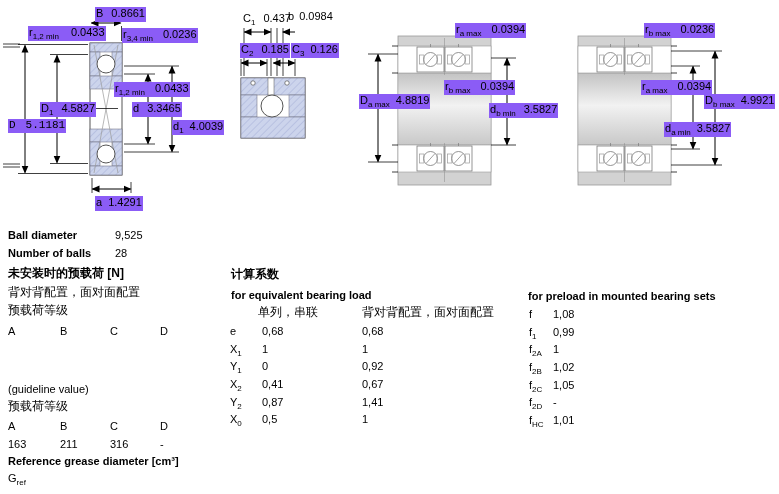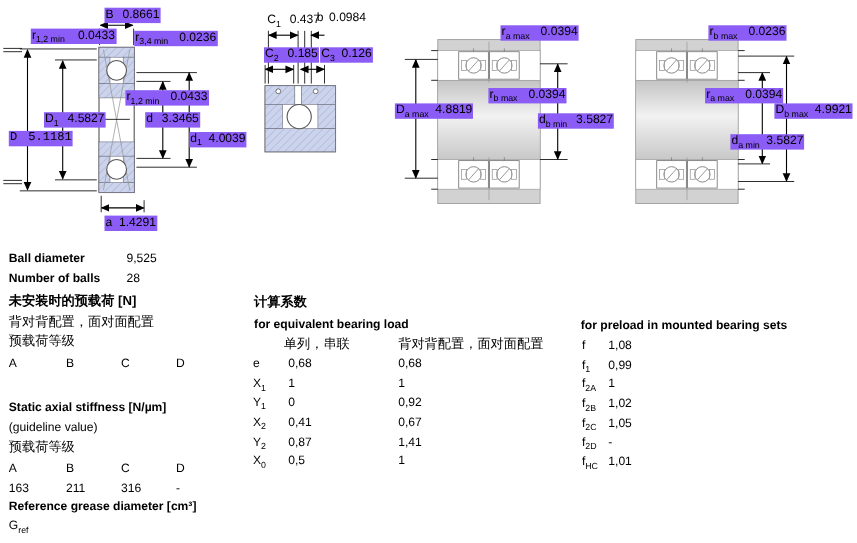--- a/index.html
+++ b/index.html
@@ -209,21 +209,20 @@
   <div class="txt bold" style="left:8px;top:247px;">Number of balls</div>
   <div class="txt" style="left:115px;top:247px;">28</div>
 
   <div class="txt bold cjk" style="left:8px;top:267px;">未安装时的预载荷 [N]</div>
   <div class="txt cjk" style="left:8px;top:286px;">背对背配置，面对面配置</div>
   <div class="txt cjk" style="left:8px;top:304px;">预载荷等级</div>
   <div class="txt" style="left:8px;top:325px;">
     <span class="tcell">A</span><span class="tcell2">B</span><span class="tcell2">C</span><span>D</span>
   </div>
 
-  <div class="txt bold" style="left:8px;top:365px;">Static axial stiffness [N/µm]</div>
   <div class="txt" style="left:8px;top:383px;">(guideline value)</div>
   <div class="txt cjk" style="left:8px;top:400px;">预载荷等级</div>
   <div class="txt" style="left:8px;top:420px;">
     <span class="tcell">A</span><span class="tcell2">B</span><span class="tcell2">C</span><span>D</span>
   </div>
   <div class="txt" style="left:8px;top:438px;">
     <span class="tcell">163</span><span class="tcell2">211</span><span class="tcell2">316</span><span>-</span>
   </div>
 
   <div class="txt bold" style="left:8px;top:455px;">Reference grease diameter [cm³]</div>

